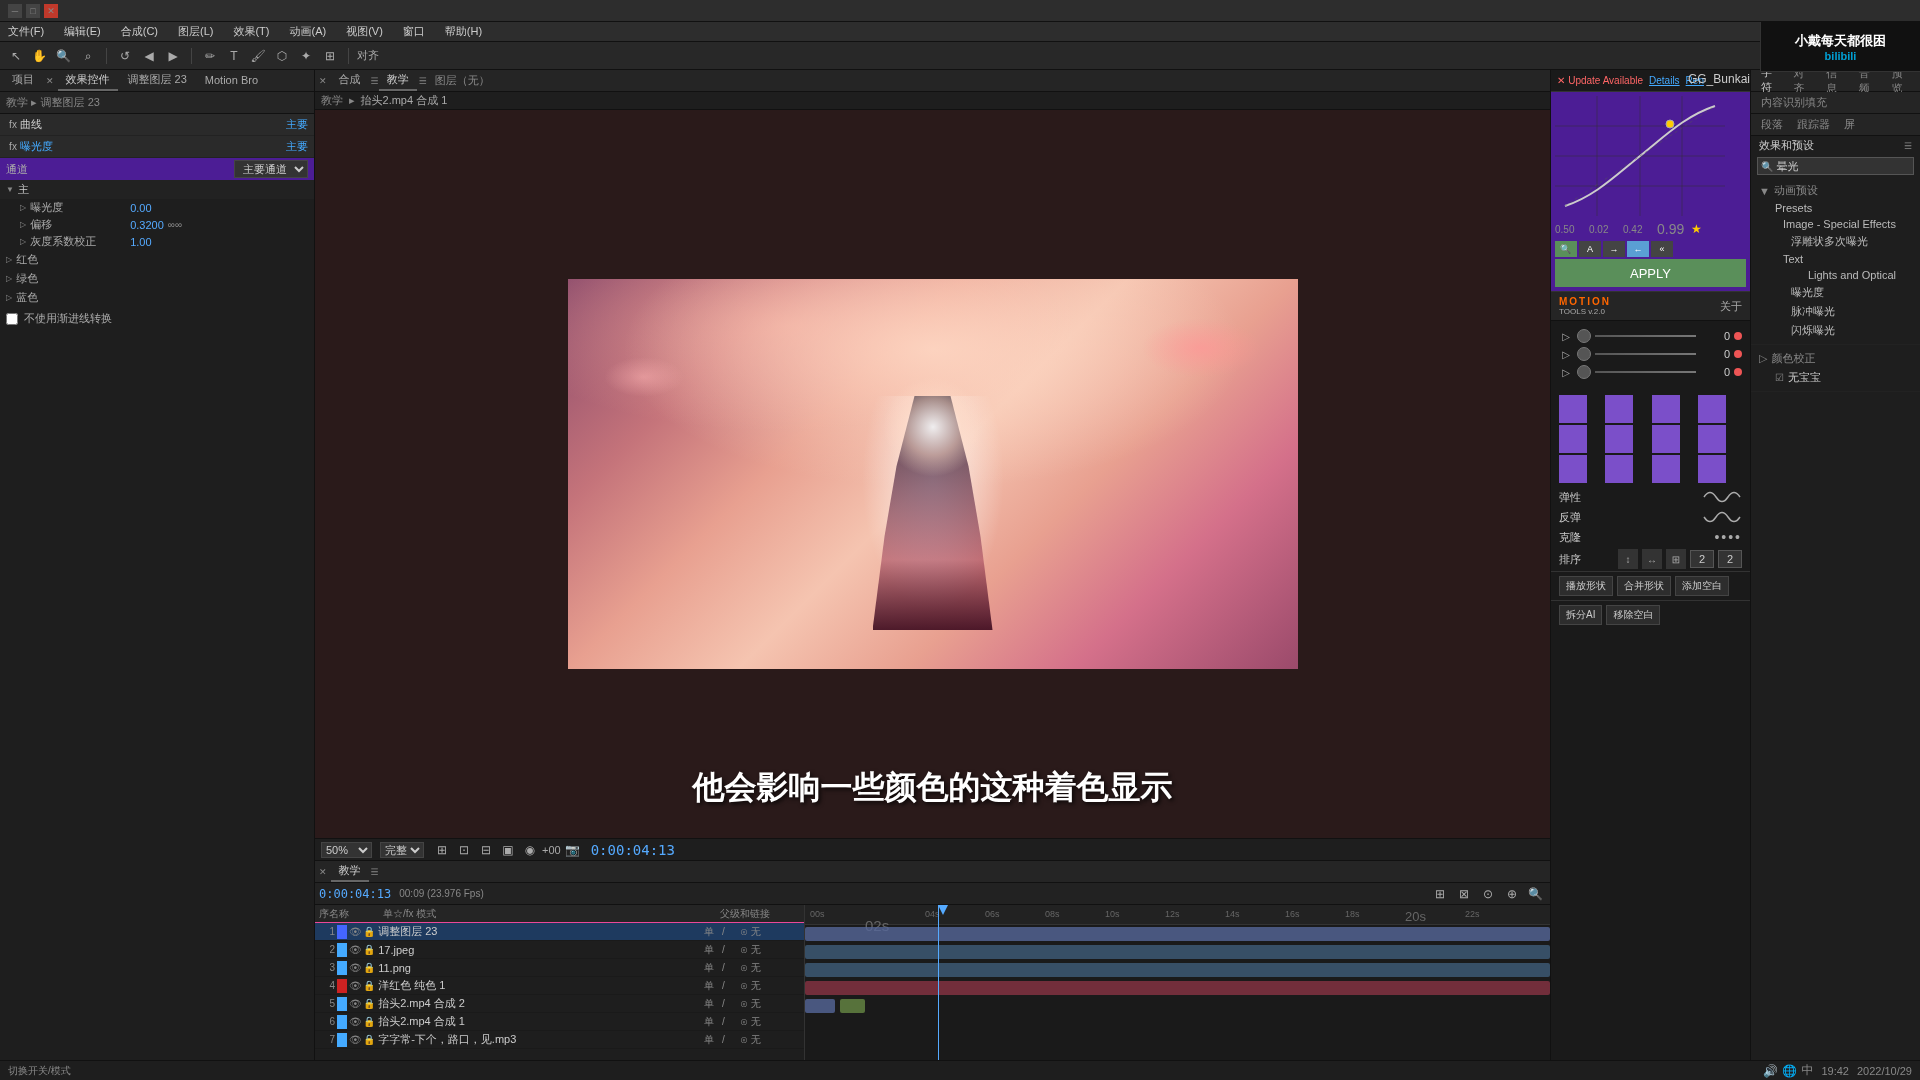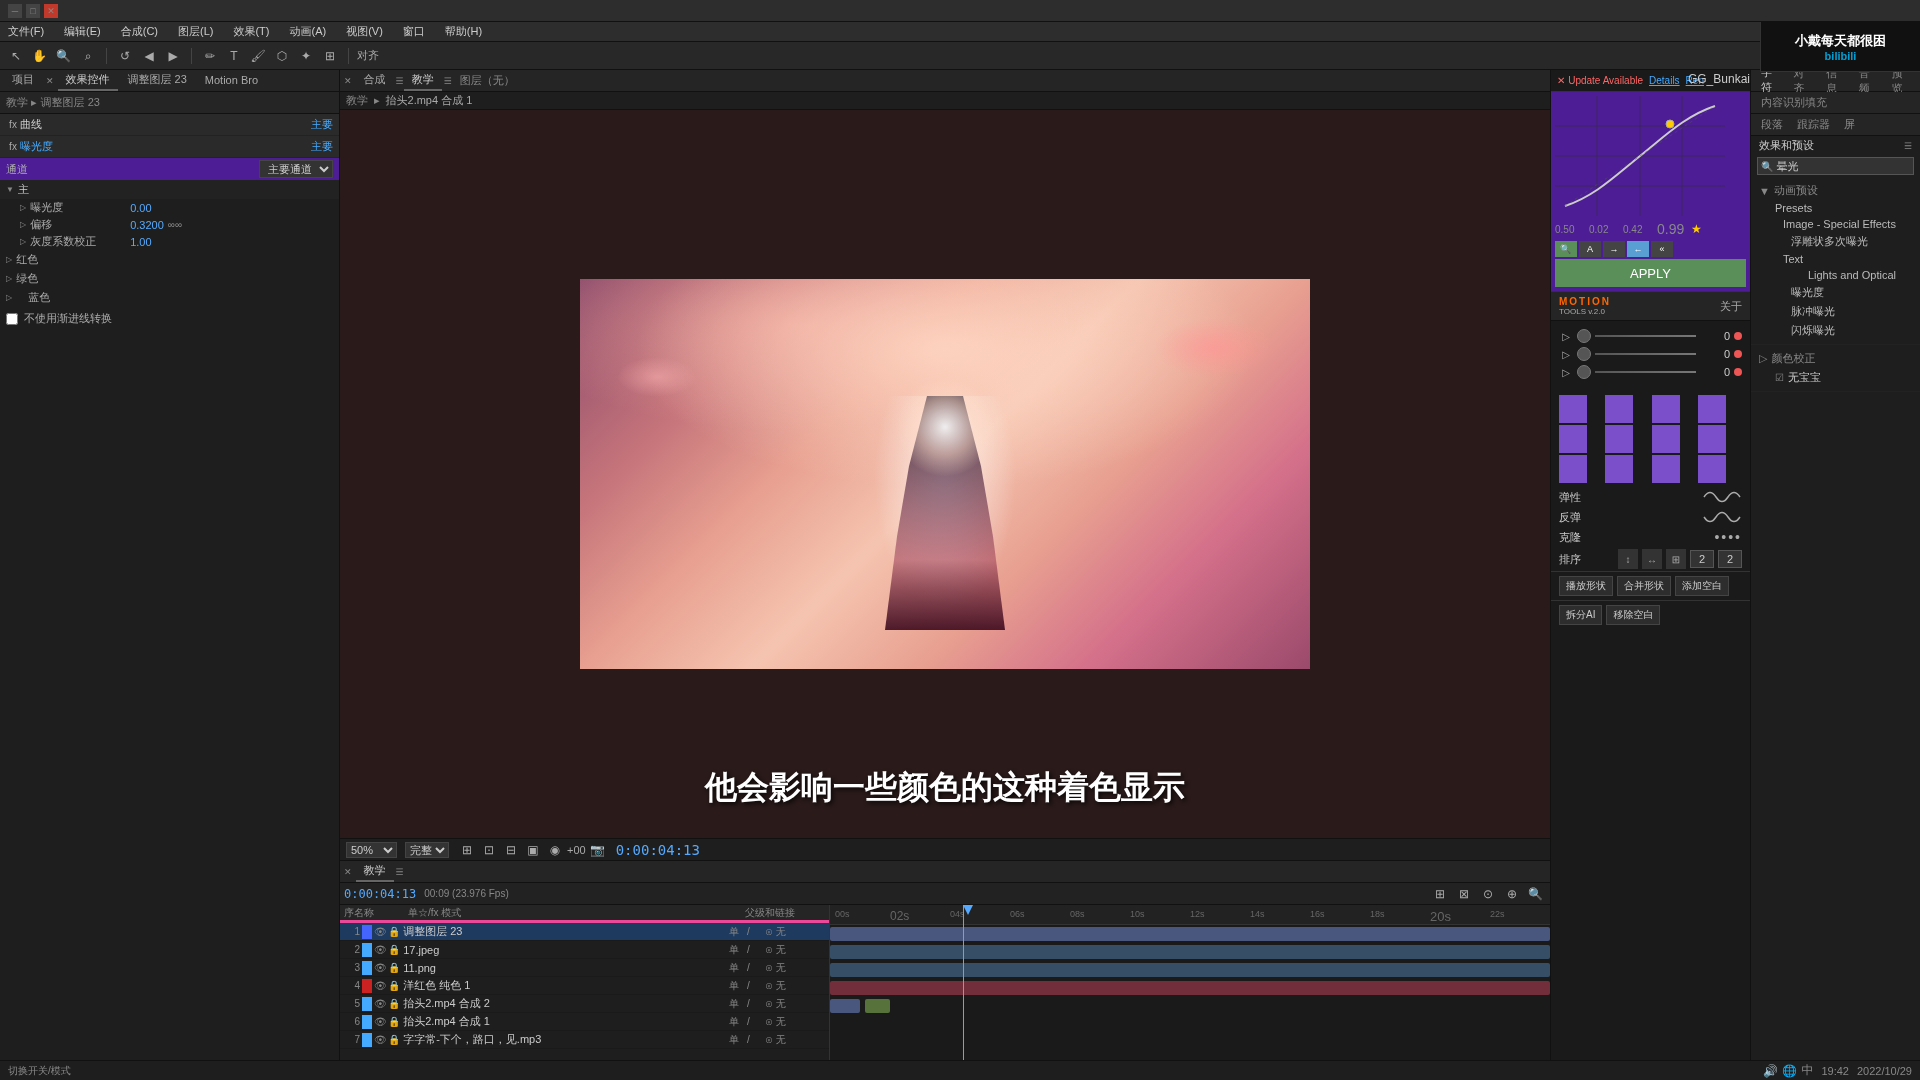--- a/index.html
+++ b/index.html
@@ -88,21 +88,21 @@
     .rs-header { display: flex; align-items: center; justify-content: space-between; padding: 2px 8px; }
 
     
     #timeline { height: 220px; background: #1a1a1a; border-top: 1px solid #111; display: flex; flex-direction: column; }
     #tl-tabs { height: 22px; background: #252525; display: flex; align-items: center; padding: 0 4px; border-bottom: 1px solid #111; }
     #tl-toolbar { height: 22px; background: #222; display: flex; align-items: center; padding: 0 4px; gap: 4px; border-bottom: 1px solid #111; }
     #tl-content { flex: 1; display: flex; }
     #tl-layers { width: 490px; background: #1e1e1e; border-right: 1px solid #333; }
     #tl-tracks { flex: 1; background: #1a1a1a; position: relative; overflow: hidden; }
     
-    .tl-layer-header { height: 18px; background: #252525; display: flex; align-items: center; padding: 0 4px; gap: 4px; font-size: 11px; color: #888; border-bottom: 3px solid #ec4899; }
+    .tl-layer-header { height: 18px; background: #252525; display: flex; align-items: center; padding: 0 4px; gap: 4px; font-size: 11px; color: #888; border-bottom: 1px solid #ec4899; }
     .tl-layer { height: 18px; display: flex; align-items: center; padding: 0 4px; gap: 2px; font-size: 11px; color: #ccc; border-bottom: 1px solid #1a1a1a; cursor: pointer; }
     .tl-layer.selected { background: #1e3a5f; }
     .layer-num { width: 16px; color: #888; font-size: 10px; text-align: right; }
     .layer-color { width: 10px; height: 14px; flex-shrink: 0; }
     .layer-name { flex: 1; font-size: 11px; white-space: nowrap; overflow: hidden; text-overflow: ellipsis; }
     
     .tl-ruler { height: 20px; background: #222; position: relative; border-bottom: 1px solid #333; }
     
     .tl-track-row { height: 18px; border-bottom: 1px solid #1a1a1a; position: relative; }
     .tl-bar { position: absolute; top: 2px; height: 14px; border-radius: 2px; }
@@ -177,21 +177,21 @@
   <button class="tb-btn">⬡</button>
   <button class="tb-btn">✦</button>
   <button class="tb-btn">⊞</button>
   <div class="tb-sep"></div>
   <span class="tb-label">对齐</span>
   <div style="flex:1"></div>
 </div>
 
 <div style="display:flex; height:calc(1080px - 22px - 20px - 28px - 20px);">
 
-  <div id="left-panel" style="width:340px;">
+  <div id="left-panel" style="width:315px;">
 
     <div class="panel-tabs">
       <span class="panel-tab">项目</span>
       <span style="font-size:9px;color:#888;padding:0 2px;cursor:pointer;">✕</span>
       <span class="panel-tab active">效果控件</span>
       <span class="panel-tab">调整图层 23</span>
       <span class="panel-tab">Motion Bro</span>
     </div>
 
     <div style="background:#252525;padding:3px 6px;font-size:11px;color:#888;border-bottom:1px solid #111;display:flex;align-items:center;gap:4px;">
@@ -245,21 +245,21 @@
       <div style="padding:2px 6px;display:flex;align-items:center;gap:4px;">
         <span class="triangle">▷</span>
         <span style="font-size:11px;color:#aaa;">红色</span>
       </div>
       <div style="padding:2px 6px;display:flex;align-items:center;gap:4px;">
         <span class="triangle">▷</span>
         <span style="font-size:11px;color:#aaa;">绿色</span>
       </div>
       <div style="padding:2px 6px;display:flex;align-items:center;gap:4px;">
         <span class="triangle">▷</span>
-        <span style="font-size:11px;color:#aaa;margin-left:12px;">蓝色</span>
+        <span style="font-size:11px;color:#aaa;">蓝色</span>
       </div>
 
       <div style="padding:4px 6px;display:flex;align-items:center;gap:6px;">
         <input type="checkbox" class="checkbox" style="">
         <span style="font-size:11px;color:#aaa;">不使用渐进线转换</span>
       </div>
     </div>
   </div>
 
   <div id="center-area" style="flex:1;display:flex;flex-direction:column;">
@@ -423,21 +423,21 @@
             <span style="font-size:10px;color:#888;width:16px;">单</span>
             <span style="font-size:10px;color:#888;width:16px;">/</span>
             <span style="font-size:10px;color:#888;width:60px;">⊙ 无</span>
           </div>
         </div>
 
         <div id="tl-tracks" style="flex:1;position:relative;overflow:hidden;">
 
           <div class="tl-ruler">
             <span style="position:absolute;left:5px;top:4px;font-size:9px;color:#666;">00s</span>
-            <span style="position:absolute;left:60px;top:4px;font-size:12px;color:#666;">02s</span>
+            <span style="position:absolute;left:60px;top:12px;font-size:15px;color:#666;">02s</span>
             <span style="position:absolute;left:120px;top:4px;font-size:9px;color:#666;">04s</span>
             <span style="position:absolute;left:180px;top:4px;font-size:9px;color:#666;">06s</span>
             <span style="position:absolute;left:240px;top:4px;font-size:9px;color:#666;">08s</span>
             <span style="position:absolute;left:300px;top:4px;font-size:9px;color:#666;">10s</span>
             <span style="position:absolute;left:360px;top:4px;font-size:9px;color:#666;">12s</span>
             <span style="position:absolute;left:420px;top:4px;font-size:9px;color:#666;">14s</span>
             <span style="position:absolute;left:480px;top:4px;font-size:9px;color:#666;">16s</span>
             <span style="position:absolute;left:540px;top:4px;font-size:9px;color:#666;">18s</span>
             <span style="position:absolute;left:600px;top:4px;font-size:13px;color:#666;">20s</span>
             <span style="position:absolute;left:660px;top:4px;font-size:9px;color:#666;">22s</span>

